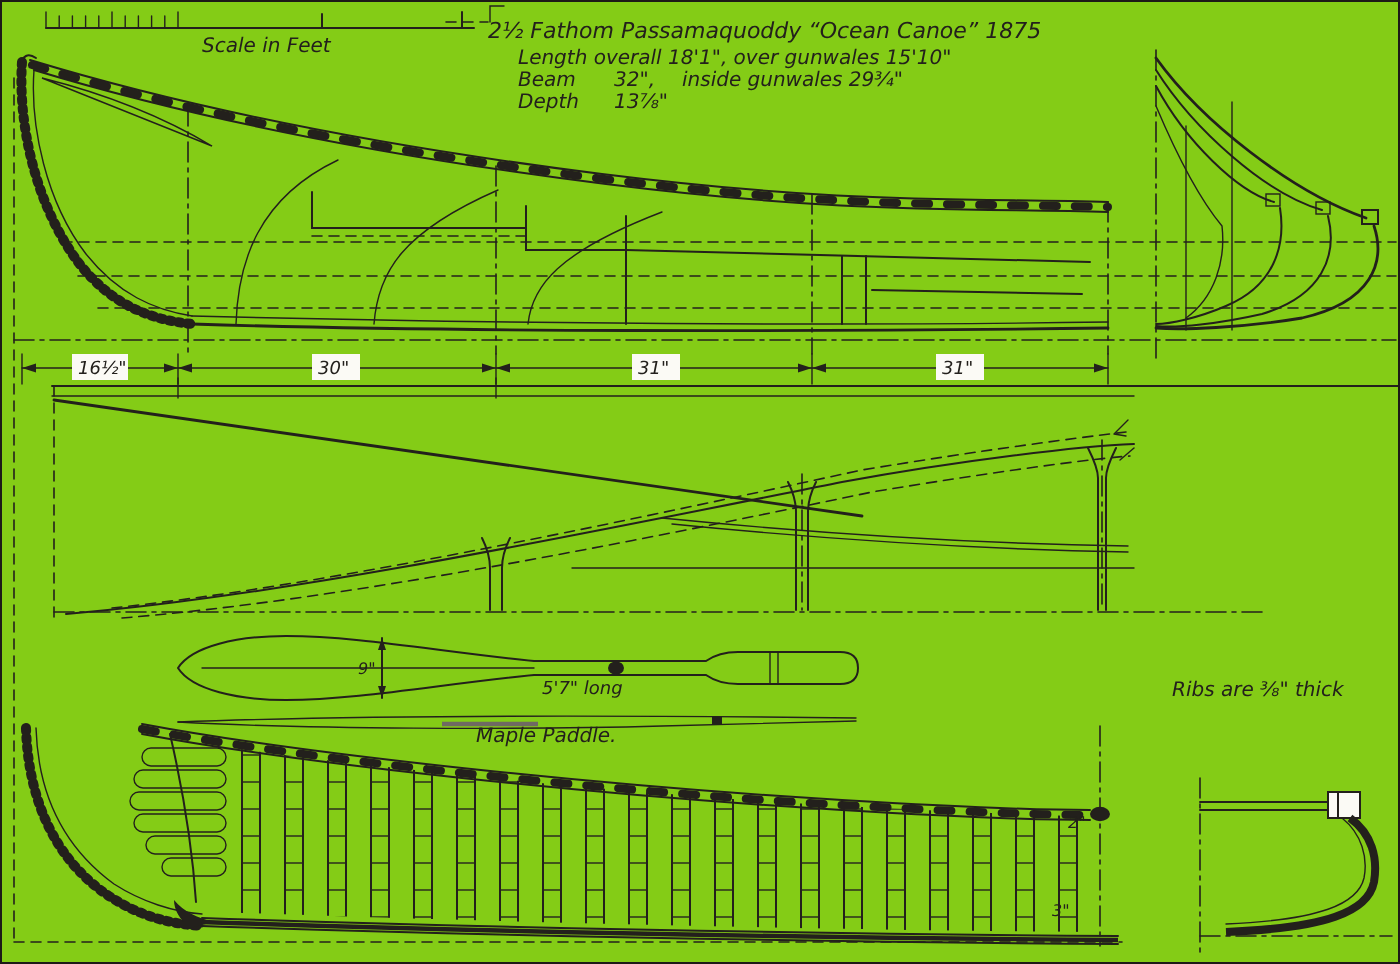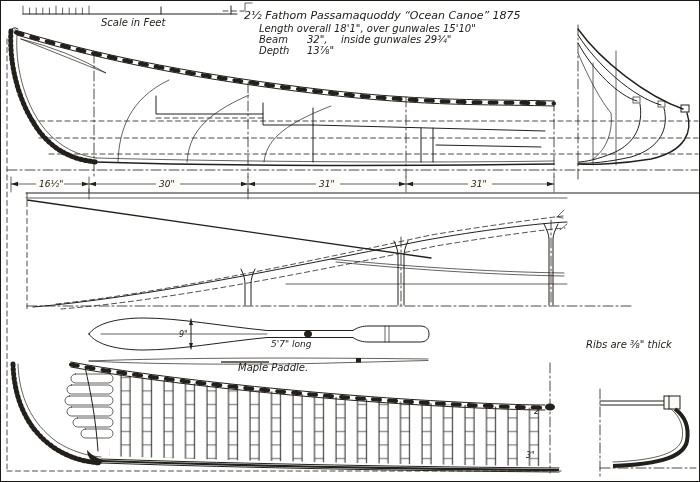--- a/index.html
+++ b/index.html
@@ -1,17 +1,17 @@
 <!DOCTYPE html>
 <html><head>
 <meta charset="utf-8">
 <style>
   html,body{margin:0;padding:0;background:#e8e6e0;}
   .sheet{
-    position:relative;width:700px;height:482px;background:#ffffff;
+    position:relative;width:700px;height:482px;background:#84cc16;
     border:1px solid #1c1a17;box-sizing:border-box;overflow:hidden;
     font-family:"DejaVu Sans", sans-serif;
   }
   svg{position:absolute;left:0;top:0;}
   .hand{font-family:"DejaVu Sans", sans-serif;font-style:italic;fill:#23201c;}
   .t11{font-size:11px;}
   .t10{font-size:10px;}
   .t9{font-size:9px;}
   .t8{font-size:8px;}
   .ln{stroke:#23201c;fill:none;stroke-width:1;stroke-linecap:round;}

